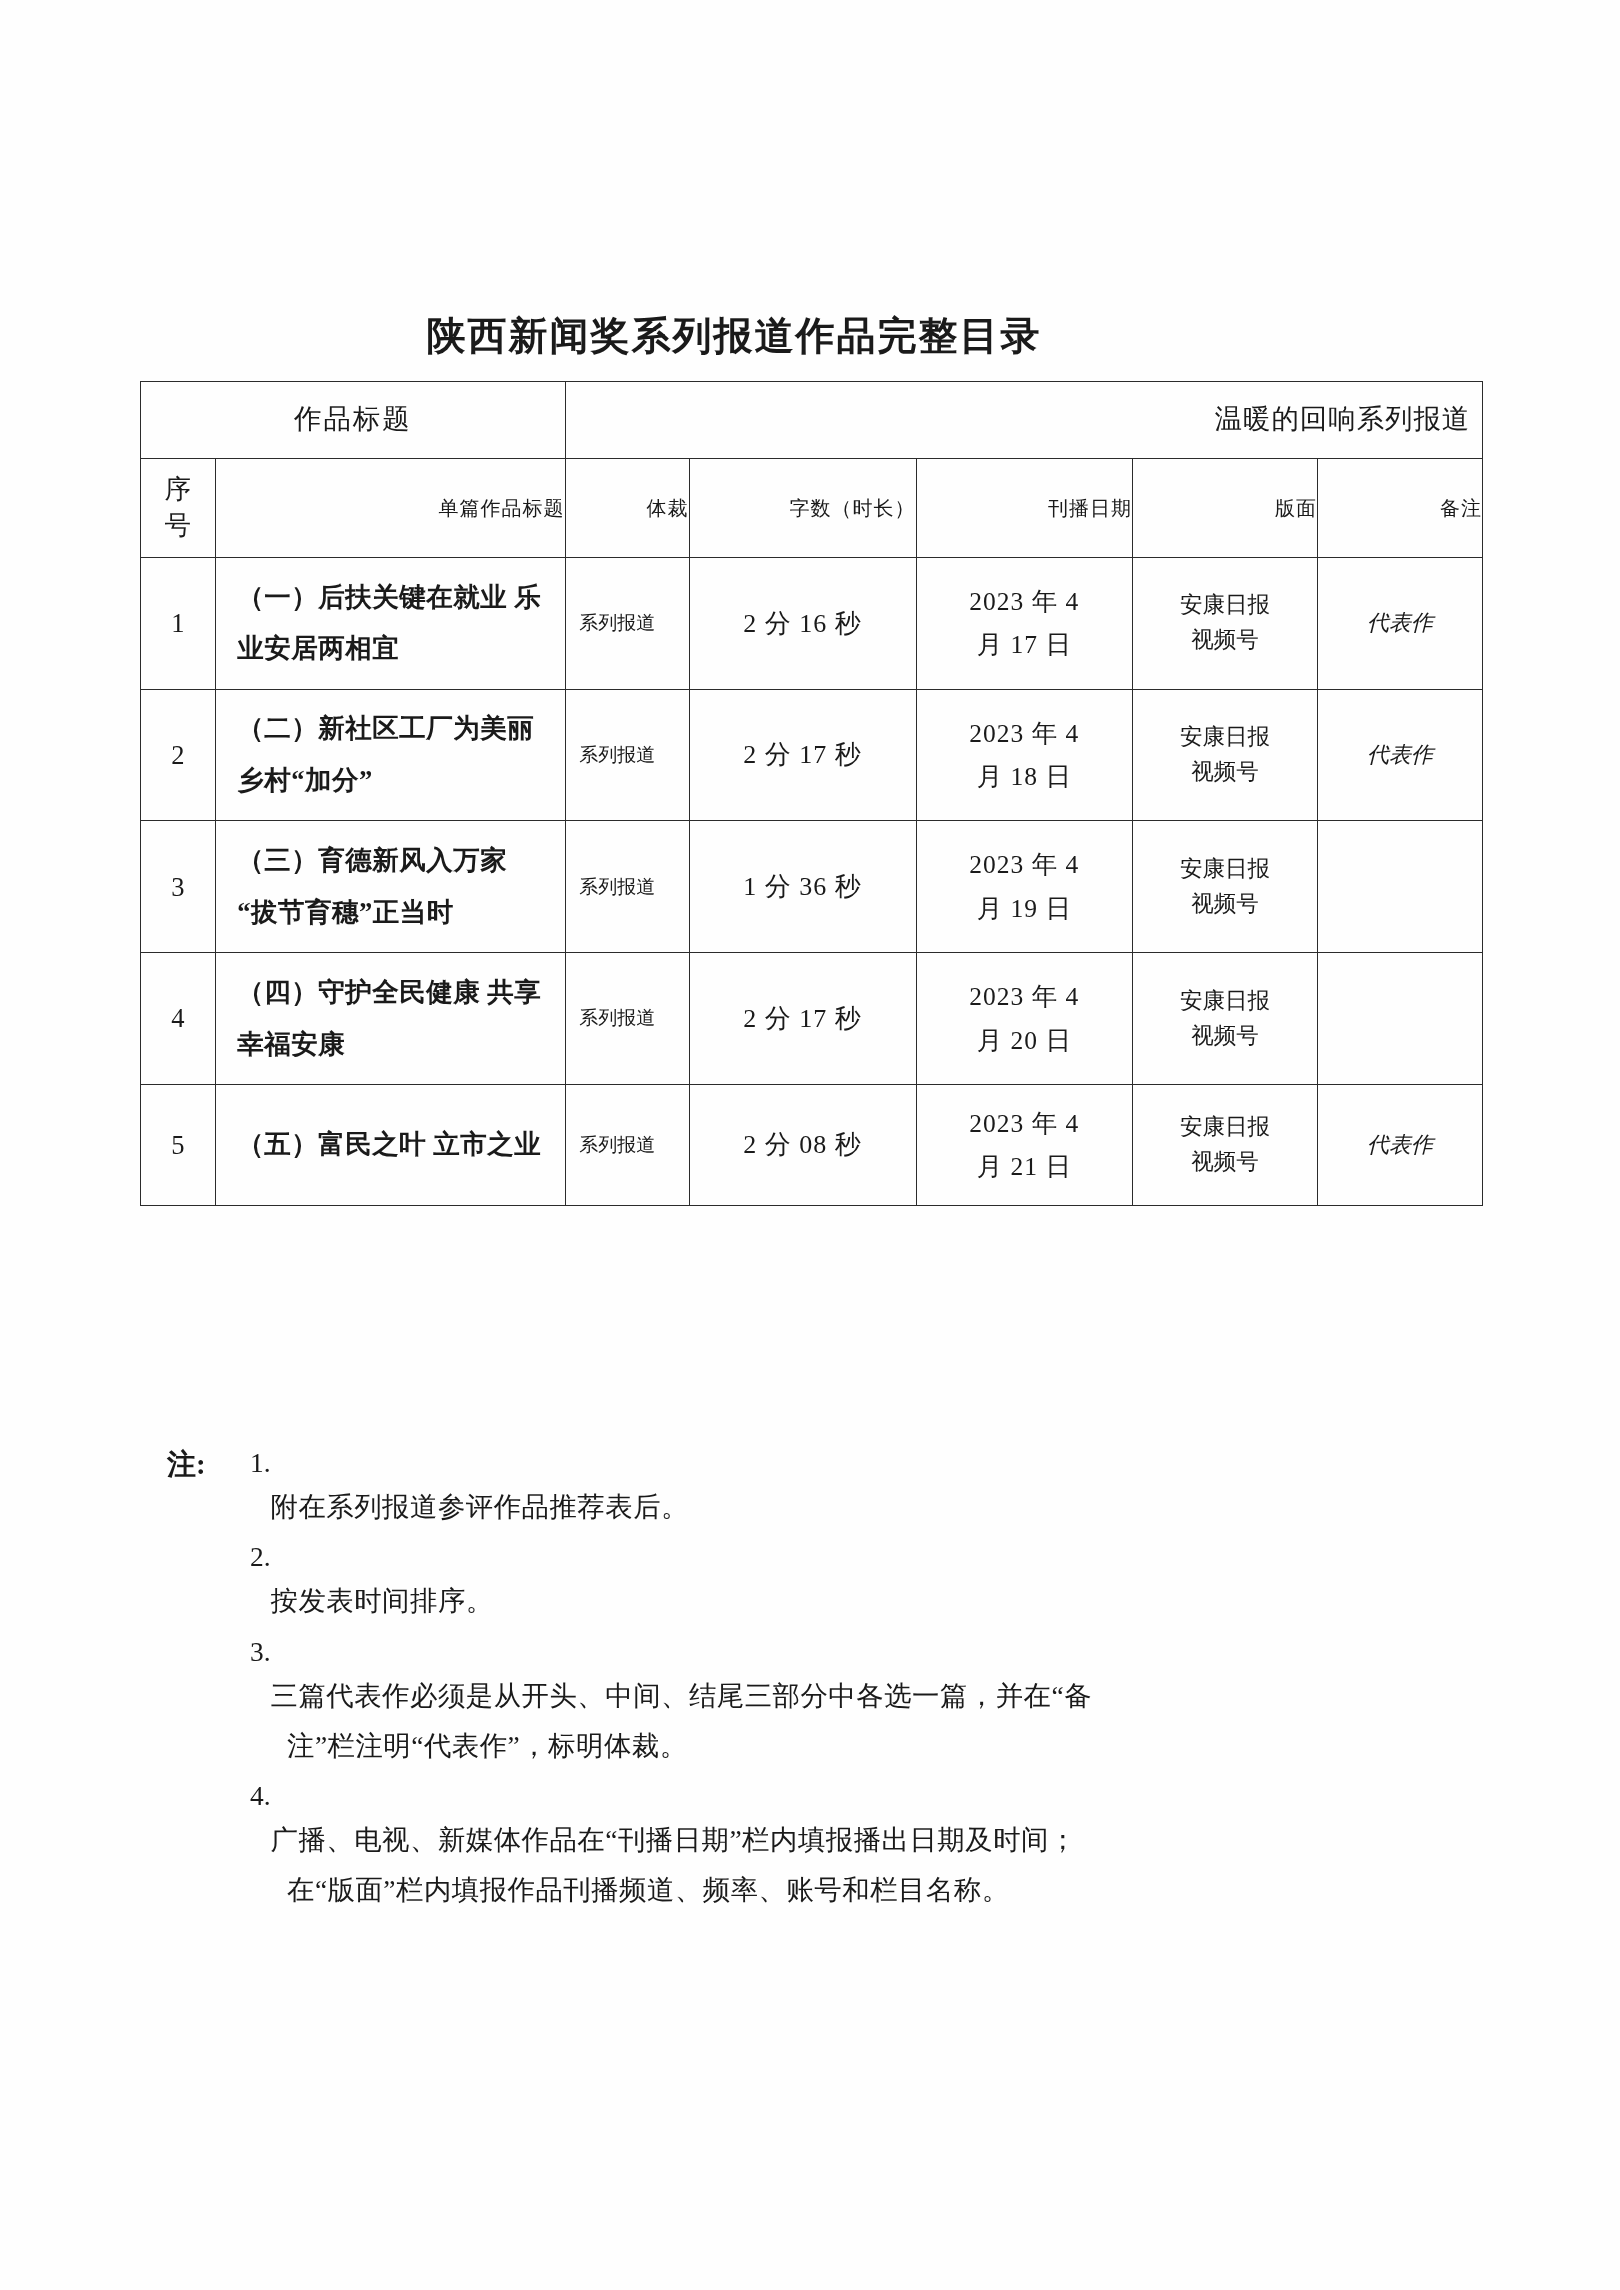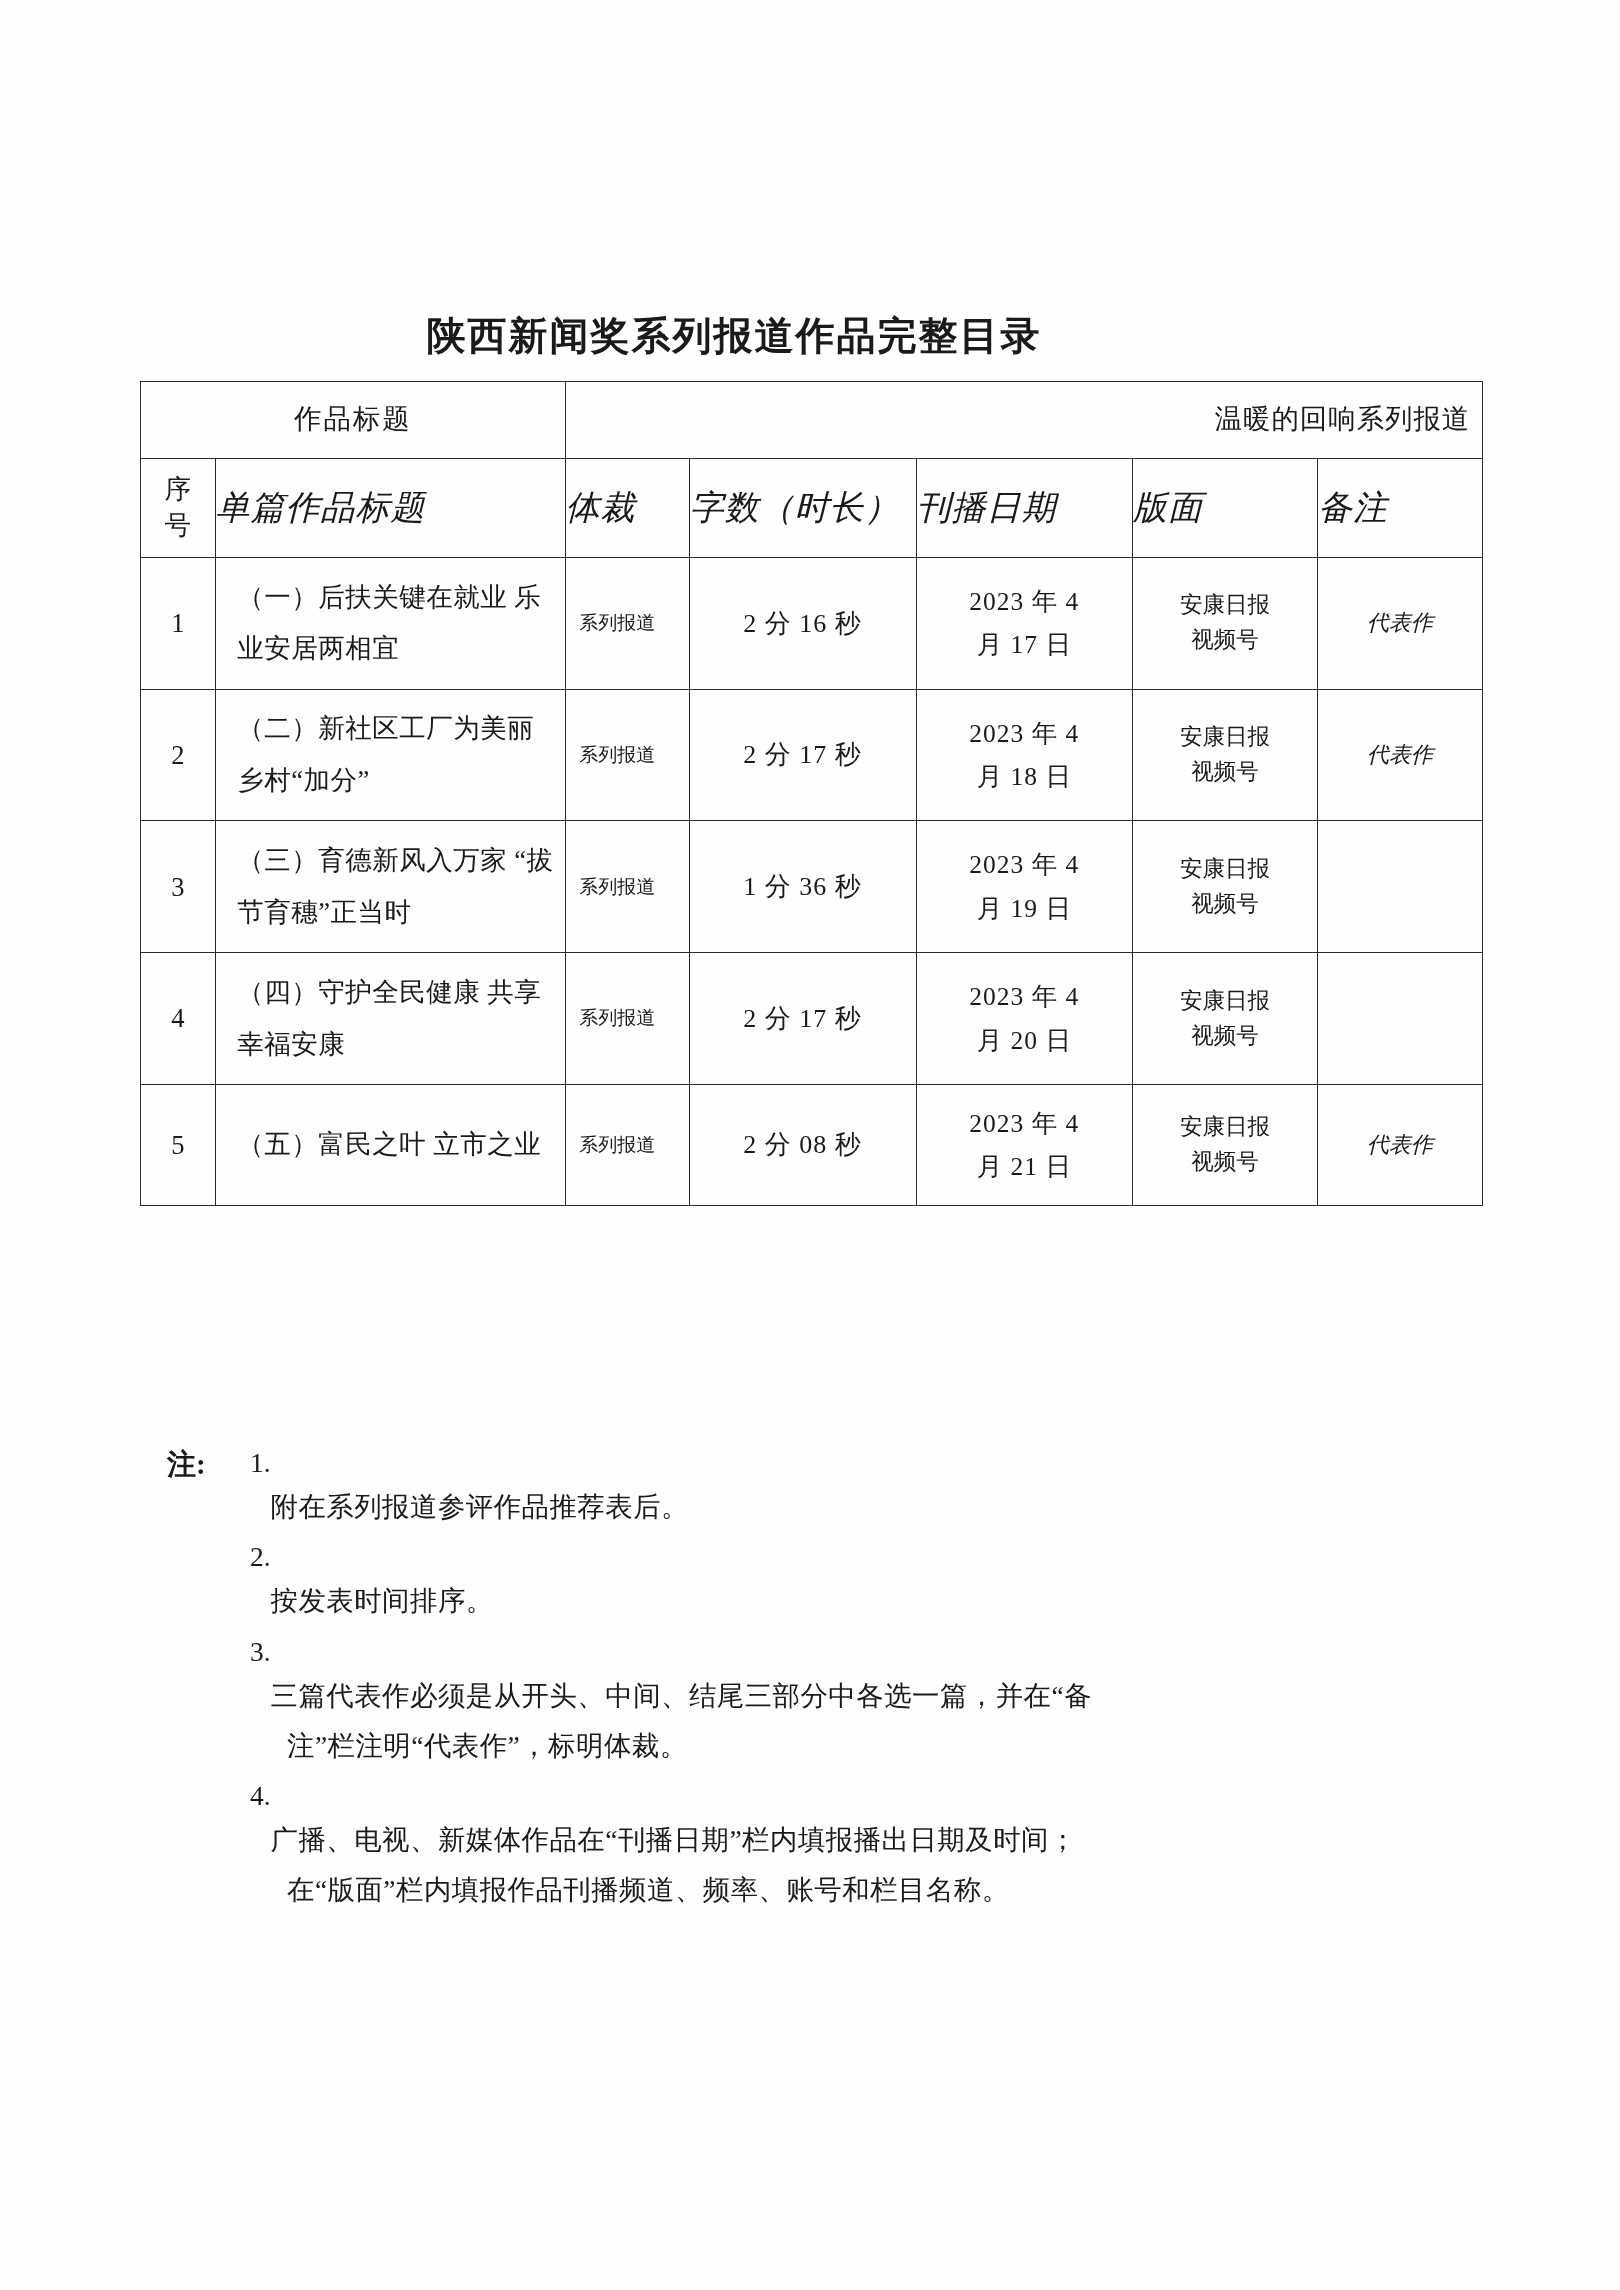--- a/index.html
+++ b/index.html
@@ -57,40 +57,40 @@
     font-size: 27.4px;
     letter-spacing: 2px;
   }
   .ttl-value {
     text-align: right;
     padding-left: 37px;
     font-size: 27.4px;
     letter-spacing: 1px;
   }
   .hdr {
-    text-align: left;
-    font-size: 34px;
+    text-align: right;
+    font-size: 20px;
     letter-spacing: 1px;
-    font-style: italic;
   }
   .hdr-seq {
     text-align: center;
     font-size: 26.5px;
     line-height: 1.35;
   }
   .c-num {
     text-align: center;
     font-size: 26.5px;
   }
   .c-title {
     text-align: left;
     font-size: 26.5px;
     padding: 13.7px 9.8px 13.7px 21.6px;
     line-height: 1.95;
     letter-spacing: 0.5px;
+    font-weight: bold;
   }
   .c-genre {
     text-align: left;
     font-size: 19px;
     padding-left: 13.7px;
     line-height: 1.7;
   }
   .c-center {
     text-align: center;
     font-size: 26px;

